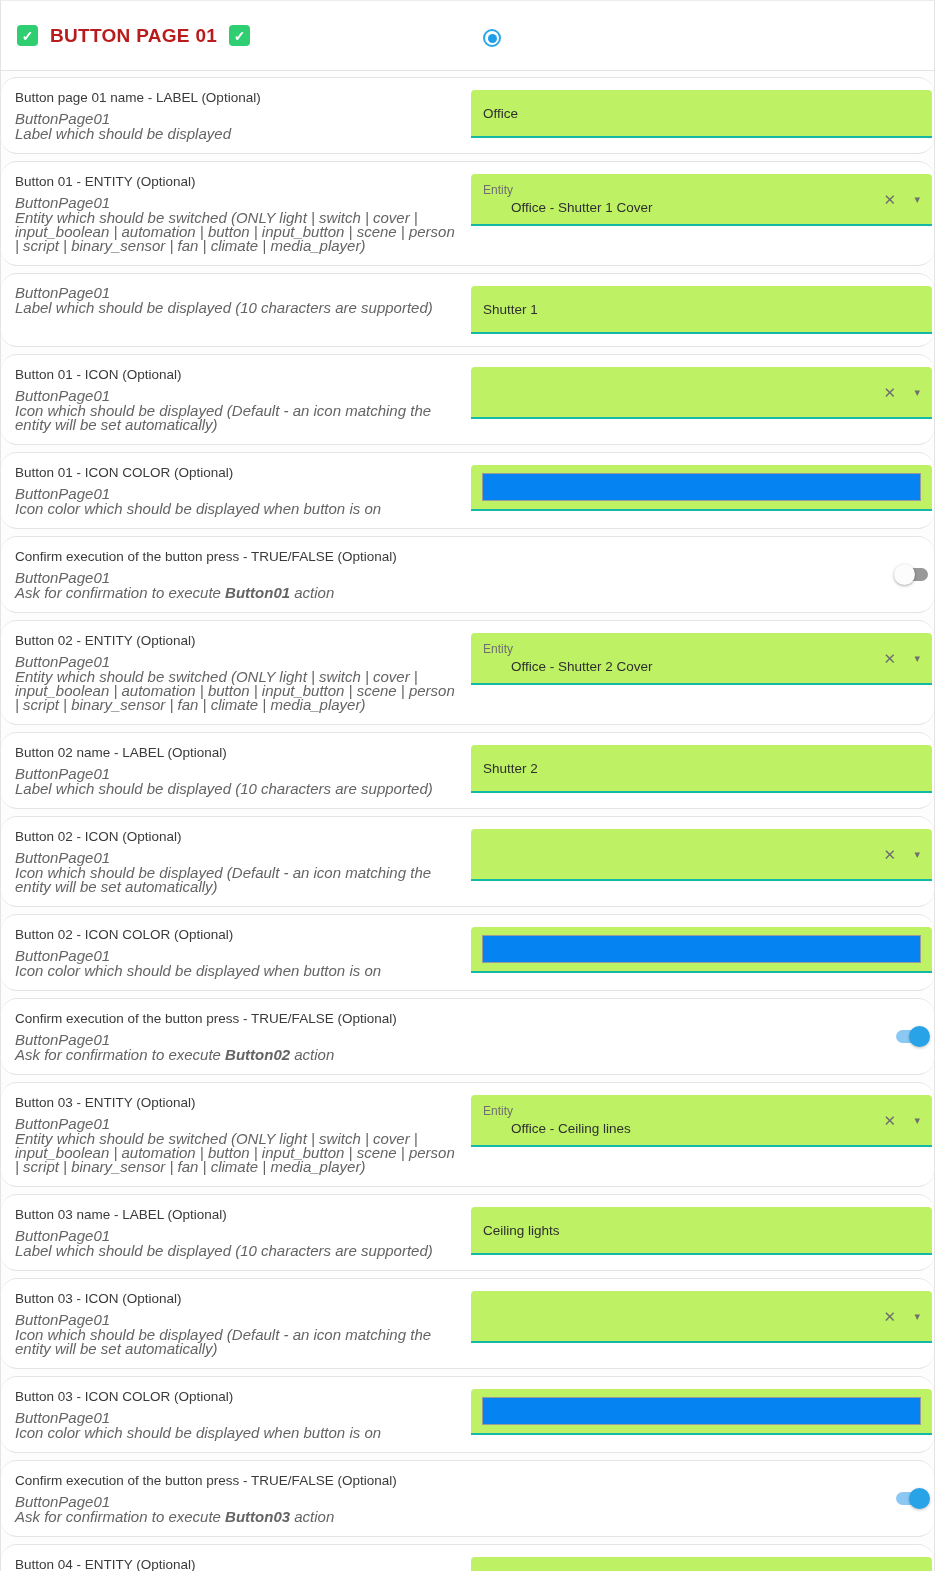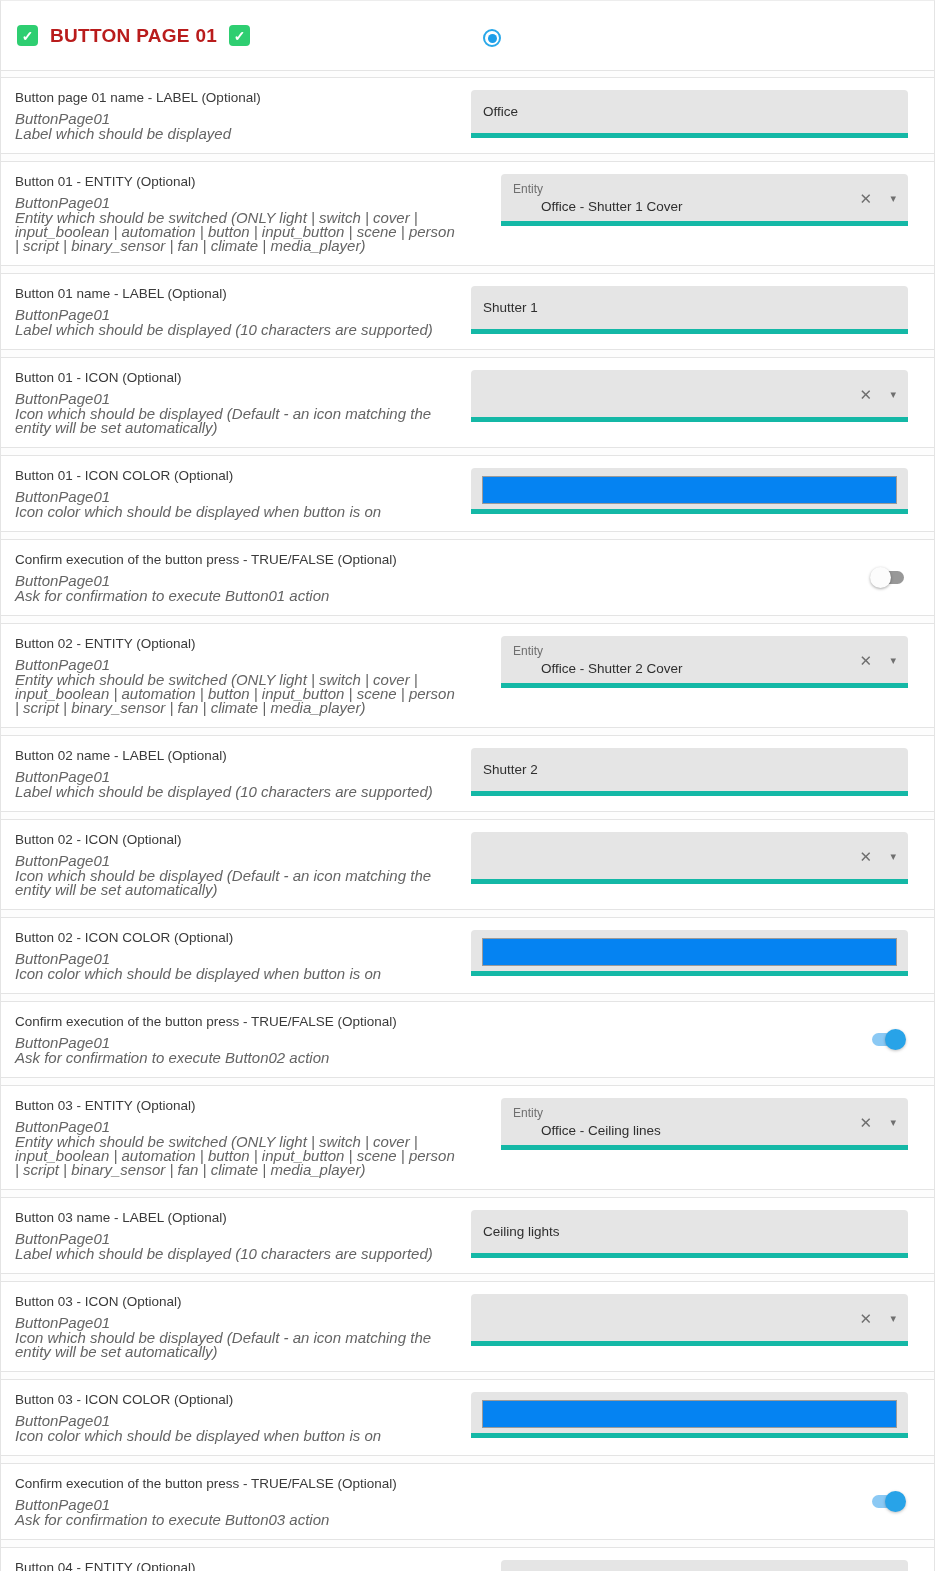--- a/index.html
+++ b/index.html
@@ -27,38 +27,38 @@
   }
   .radio{
     position:absolute;left:482px;top:28px;width:18px;height:18px;box-sizing:border-box;
     border:2.5px solid #29a8e9;border-radius:50%;
     display:flex;align-items:center;justify-content:center;background:#fff;
   }
   .radio-dot{width:9px;height:9px;border-radius:50%;background:#1d9ee9;}
   
   .row{
     background:#ffffff;border-top:1px solid #e4e4e4;border-bottom:1px solid #e4e4e4;
-    margin-top:7px;display:flex;padding:12px 26px 12px 14px;box-sizing:border-box;
+    margin-top:7px;display:flex;padding:12px 2px 12px 14px;box-sizing:border-box;border-radius:16px;
   }
   .rows .row:first-child{margin-top:6px;}
   .row.ctrl-input{min-height:68px;}
-  .row.ctrl-select{min-height:80px;gap:30px;}
+  .row.ctrl-select{min-height:80px;}
   .row.ctrl-select_empty{min-height:80px;justify-content:flex-end;}
   .row.ctrl-color{min-height:67px;}
   .row.ctrl-toggle{min-height:74px;}
   .row-left{width:440px;flex:none;margin-right:16px;}
   .row-title{font-size:13.5px;color:#3a3a3a;margin-bottom:7px;}
   .row-sub,.row-desc{font-style:italic;font-size:15px;color:#646464;line-height:14px;}
   .row-sub{margin-bottom:1px;}
-  .row-desc b{font-weight:normal;}
+  .row-desc b{font-weight:bold;}
   .row-right{flex:1;min-width:0;}
   .row.ctrl-toggle .row-right{display:flex;justify-content:flex-end;align-items:center;padding-right:2px;}
   
   .field{
-    background:#e5e5e5;border-bottom:5px solid #14b8a6;border-radius:4px 4px 0 0;
+    background:#bef264;border-bottom:2px solid #14b8a6;border-radius:4px 4px 0 0;
     box-sizing:border-box;width:100%;position:relative;
   }
   .input-field{height:48px;display:flex;align-items:center;padding:0 12px;}
   .input-value{font-size:13.5px;color:#2f2f2f;white-space:nowrap;}
   .select-field{height:52px;display:flex;flex-direction:column;justify-content:center;padding:0 64px 0 12px;}
   .select-label{font-size:12px;color:#6f6f6f;margin-bottom:3px;}
   .select-value{font-size:13.5px;color:#2f2f2f;white-space:nowrap;overflow:hidden;margin-left:28px;}
   .select-empty{height:52px;}
   .icon-clear{
     position:absolute;right:36px;top:50%;transform:translateY(-50%);
@@ -118,21 +118,20 @@
           <div class="field select-field">
     <span class="select-label">Entity</span>
     <span class="select-value">Office - Shutter 1 Cover</span>
     <span class="icon-clear">✕</span>
     <span class="icon-caret">▾</span>
   </div>
         </div>
   </div>
       <div class="row ctrl-input">
     <div class="row-left">
-      <div class="row-title">Button 01 name - LABEL (Optional)</div>
       <div class="row-sub">ButtonPage01</div>
       <div class="row-desc"><span>Label which should be displayed (10 characters are supported)</span><b></b><span></span></div>
     </div>
     <div class="row-right">
           <div class="field input-field">
     <span class="input-value">Shutter 1</span>
   </div>
         </div>
   </div>
       <div class="row ctrl-select_empty">

